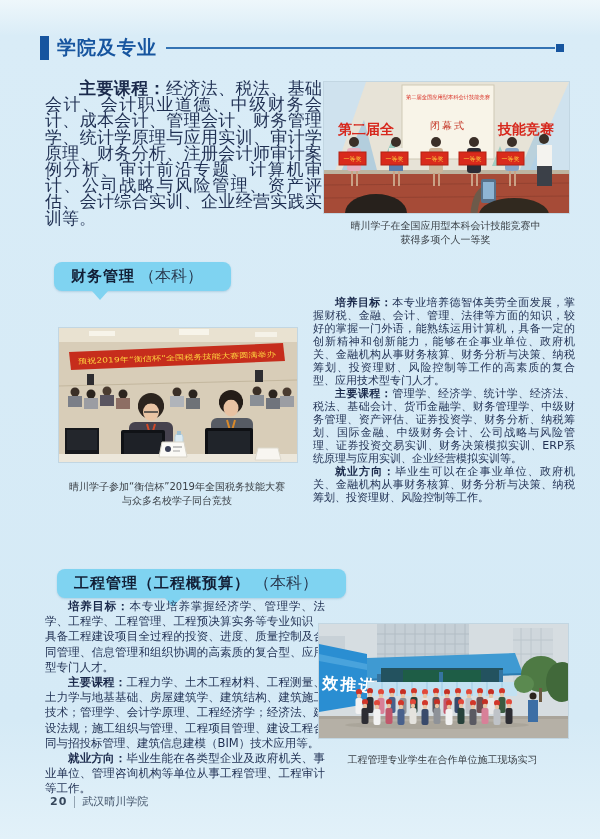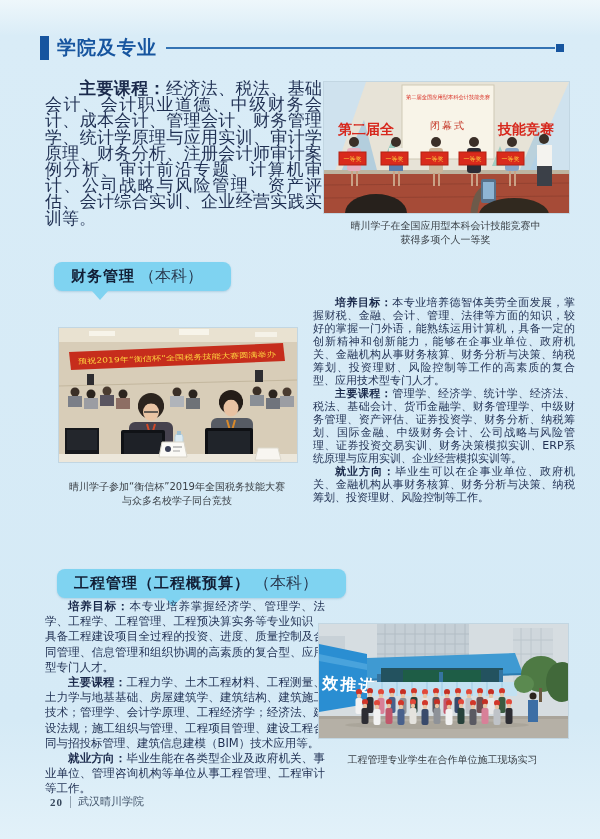--- a/index.html
+++ b/index.html
@@ -375,17 +375,17 @@
     </g>
 
     <circle cx="214" cy="72" r="3.5" fill="#2c241e"></circle>
       <rect x="209" y="76" width="10" height="22" fill="#3c6ea5"></rect>
   </svg>
   <figcaption class="caption" style="margin-top:14px;">
     <div>工程管理专业学生在合作单位施工现场实习</div>
   </figcaption>
 </figure>
 
-<div class="abs footer" style="left:50px;top:794px;font-family:Liberation Serif, serif;">
+<div class="abs footer" style="left:50px;top:794px;">
   <span class="pageno">20</span>
   <span class="fdiv"></span>
   <span class="site">武汉晴川学院</span>
 </div>
 
 </body></html>

